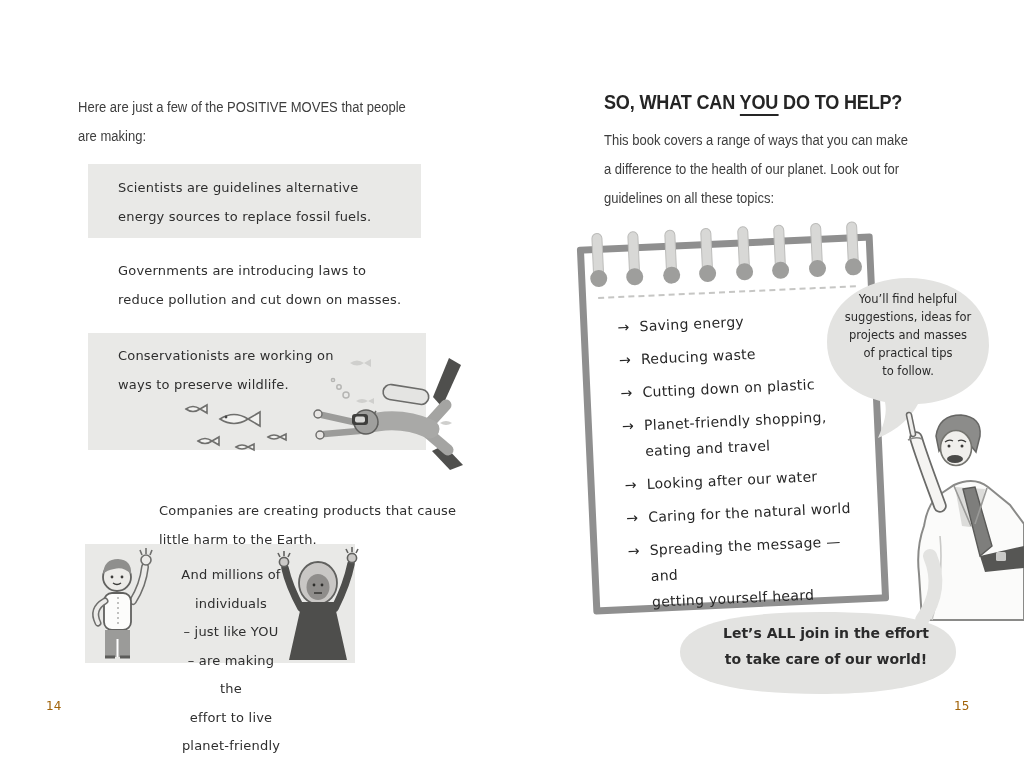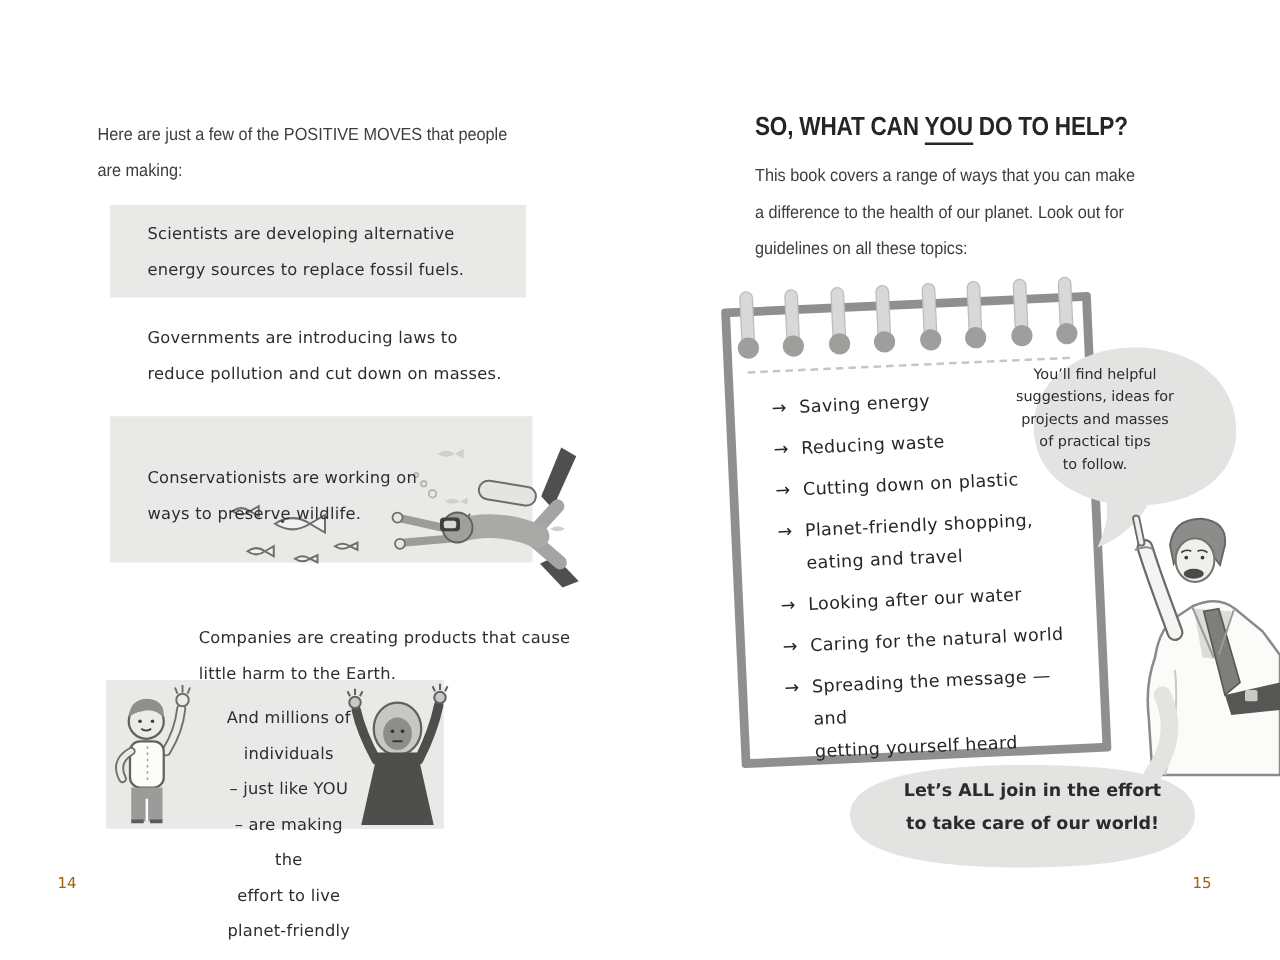--- a/index.html
+++ b/index.html
@@ -28,21 +28,21 @@
   }
 
   
   .intro { position: absolute; left: 78px; top: 93px; width: 400px; }
   .gbox { position: absolute; background: var(--box-gray, #e9e9e7); }
   .box1 { left: 88px; top: 164px; width: 333px; height: 74px; }
   .box1 .box-text { padding: 9px 0 0 30px; }
   .para { position: absolute; left: 118px; }
   .para-governments { top: 256px; }
   .box2 { left: 88px; top: 333px; width: 338px; height: 117px; }
-  .box2 .box-text { padding: 8px 0 0 30px; position: relative; z-index: 2; margin-top: 27px; }
+  .box2 .box-text { padding: 8px 0 0 30px; position: relative; z-index: 2; }
   .diver-wrap { position: absolute; left: 52px; top: 16px; width: 325px; height: 122px; overflow: visible; z-index: 1; }
   .para-companies { top: 496px; margin-left: 41px; }
   .box3 { left: 85px; top: 544px; width: 270px; height: 119px; }
   .box3-text { position: absolute; left: 96px; right: 74px; top: 17px; text-align: center; line-height: 28.5px; }
   .boy-wrap { position: absolute; left: -4px; top: 3px; width: 82px; height: 116px; }
   .woman-wrap { position: absolute; right: -4px; top: 2px; width: 84px; height: 116px; }
 
   
   .heading {
     position: absolute; left: 604px; top: 90px;
@@ -67,21 +67,21 @@
     background: var(--ring-dot, #9e9e9c); }
   .tear { position: absolute; left: 12px; right: 12px; top: 44px;
     border-top: 2px dashed #c6c6c4; }
   .np-list { list-style: none; margin: 0; padding: 62px 12px 0 30px; }
   .np-list li { display: flex; margin-bottom: 7px;
     font-family: "DejaVu Sans", sans-serif; font-size: 14px; line-height: 26px;
     letter-spacing: 0.3px; color: #262626; }
   .np-bullet { flex: 0 0 auto; margin-right: 10px; font-size: 14px; }
 
   .bubble-top-wrap { position: absolute; left: 822px; top: 274px; width: 172px; height: 166px; }
-  .bubble-top-text { position: absolute; left: 798px; top: 290px; width: 156px;
+  .bubble-top-text { position: absolute; left: 830px; top: 290px; width: 156px;
     text-align: center; font-family: "DejaVu Sans", sans-serif;
     font-size: 11.5px; line-height: 18px; color: #2b2b2b; }
   .scientist-wrap { position: absolute; left: 892px; top: 406px; width: 132px; height: 214px; }
   .bubble-bottom-wrap { position: absolute; left: 670px; top: 550px; width: 312px; height: 146px; }
   .bubble-bottom-text { position: absolute; left: 700px; top: 620px; width: 252px;
     text-align: center; font-family: "DejaVu Sans", sans-serif; font-weight: 700;
     font-size: 14px; line-height: 26px; color: #2b2b2b; }
 
   svg { display: block; overflow: visible; }
 </style>
@@ -89,21 +89,21 @@
 <body>
 
 <div id="stage">
 
   <div>
 
     <div class="intro cond preline">Here are just a few of the POSITIVE MOVES that people
 are making:</div>
 
     <div class="gbox box1">
-      <div class="box-text hand preline">Scientists are developing alternative
+      <div class="box-text hand preline">Scientists are guidelines alternative
 energy sources to replace fossil fuels.</div>
     </div>
 
     <div class="para para-governments hand preline">Governments are introducing laws to
 reduce pollution and cut down on masses.</div>
 
     <div class="gbox box2">
       <div class="box-text hand preline">Conservationists are working on
 ways to preserve wildlife.</div>
       <div class="diver-wrap">

